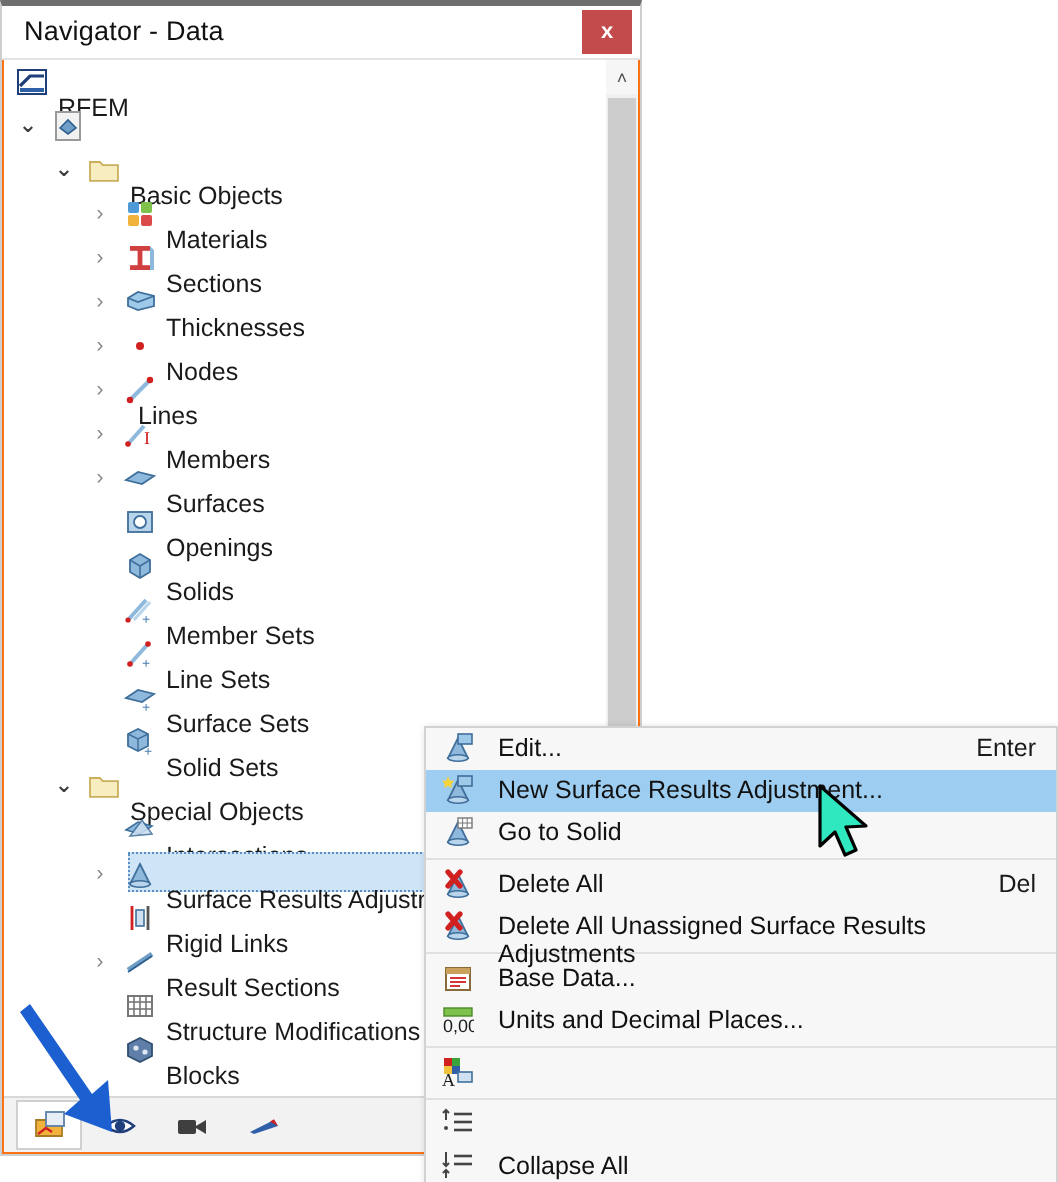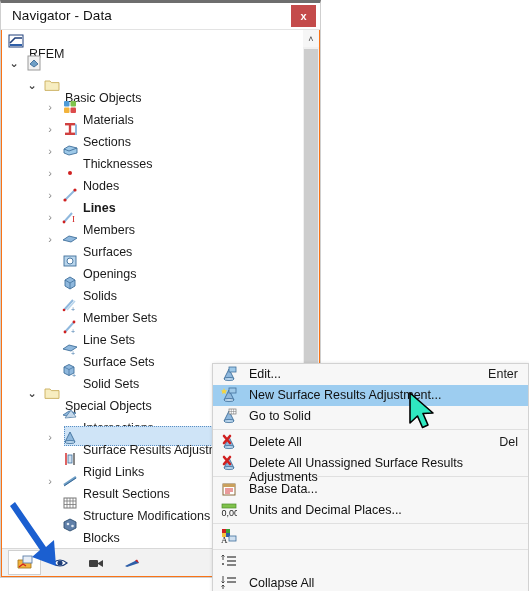--- a/index.html
+++ b/index.html
@@ -154,21 +154,21 @@
           </svg></div>
         <div class="lbl" style="left: 81px;">Nodes</div>
       </div>
       <div class="row">
         <div class="twisty" style="left: 42px;">›</div>
         <div class="ico" style="left: 60px;"><svg viewBox="0 0 16 16" width="16" height="16">
             <line x1="3" y1="13" x2="13" y2="3" stroke="#8fb8dd" stroke-width="2"></line>
             <circle cx="3" cy="13" r="1.6" fill="#d02020"></circle>
             <circle cx="13" cy="3" r="1.6" fill="#d02020"></circle>
           </svg></div>
-        <div class="lbl" style="left: 81px; font-weight: bold;">Lines</div>
+        <div class="lbl" style="left: 67px;">Lines</div>
       </div>
       <div class="row">
         <div class="twisty" style="left: 42px;">›</div>
         <div class="ico" style="left: 60px;"><svg viewBox="0 0 16 16" width="16" height="16">
             <line x1="2" y1="13" x2="10" y2="4" stroke="#8fb8dd" stroke-width="2"></line>
             <circle cx="2" cy="13" r="1.4" fill="#d02020"></circle>
             <text x="10" y="13" font-size="9" fill="#d02020" font-family="serif">I</text>
           </svg></div>
         <div class="lbl" style="left: 81px;">Members</div>
       </div>

